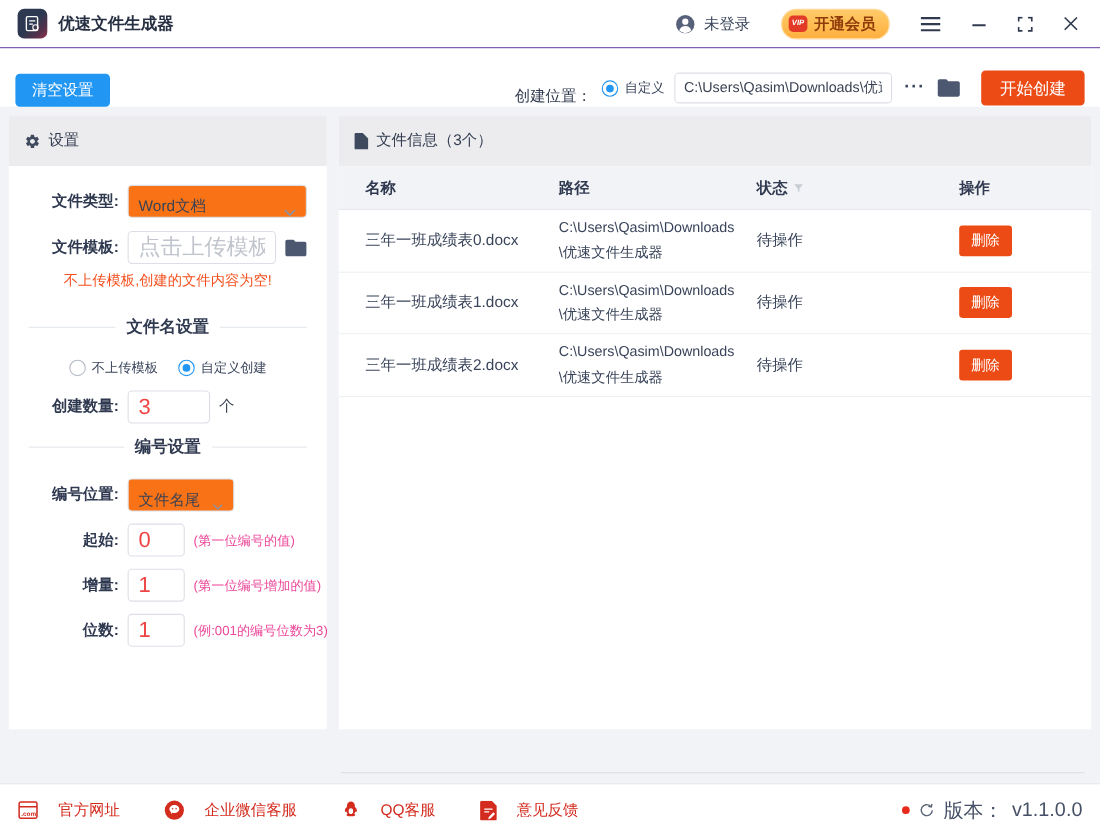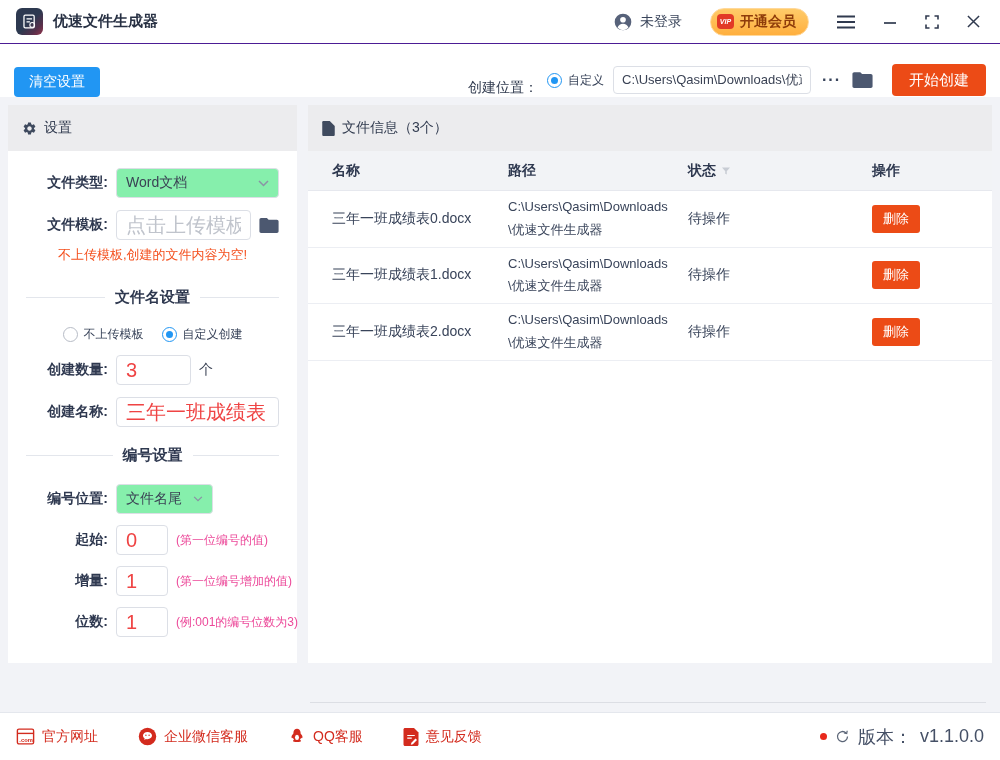--- a/index.html
+++ b/index.html
@@ -51,22 +51,22 @@
   .panel-head { height:46px; background:#ececee; display:flex; align-items:center; gap:7px; padding:0 14px;
     font-size:14px; color:#323c50; }
 
   
   .form-body { padding:17px 18px 0; }
   .form-row { display:flex; align-items:center; margin-bottom:12px; }
   .form-label { width:82px; flex:none; text-align:right; font-size:14px; font-weight:700; color:#2f3950; margin-right:8px; white-space:nowrap; }
   .inp { height:30px; border:1px solid #dcdfe6; border-radius:4px; padding:0 9px; font-size:20px; color:#ef4444; font-family:inherit; }
   .inp::placeholder { color:#c0c4cc; }
   .grow { flex:1; min-width:0; }
-  .sel { height:30px; border:1px solid #dcdfe6; border-radius:4px; padding:0 9px; display:flex; align-items:center;
-    justify-content:space-between; font-size:14px; color:#3a4254; cursor:pointer; background:#86efac; }
+  .sel { height:30px; border:1px solid #dcdfe6; border-radius:4px; padding:0 9px; display:flex; align-items:flex-end;
+    justify-content:space-between; font-size:14px; color:#3a4254; cursor:pointer; background:#f97316; }
   .warning { text-align:center; font-size:13px; color:#f4501e; margin:6px 0 24px; white-space:nowrap; }
   .divider { display:flex; align-items:center; gap:10px; margin-bottom:19px; }
   .divider i { flex:1; height:1px; background:#e3e6ec; }
   .divider span { font-size:15px; font-weight:700; color:#2f3950; }
   .radio-row { display:flex; justify-content:center; gap:18px; margin-bottom:12px; }
   .unit { margin-left:8px; font-size:14px; color:#3a4254; }
   .hint { margin-left:8px; font-size:12px; color:#ec4899; white-space:nowrap; }
   .w75 { width:75px; } .w52 { width:52px; } .w97 { width:97px; flex:none; }
   .mb6 { margin-bottom:6px; } .mb19 { margin-bottom:19px; } .mb11 { margin-bottom:11px; }
   .mt4 { margin-top:4px; }
@@ -81,21 +81,21 @@
   .td-path { font-size:13px; line-height:1.75; word-break:break-all; width:168px; padding:5px 0; }
   .btn-del { border:none; border-radius:3px; background:#ec4b16; color:#fff; font-size:13px; padding:5px 11px;
     cursor:pointer; font-family:inherit; }
 
   .bottom-line { position:absolute; left:310px; top:702px; width:676px; height:1px; background:#dcdee4; }
 
   
   .footer { position:absolute; left:0; right:0; bottom:0; height:48px; background:#fff; border-top:1px solid #e4e7ed;
     display:flex; align-items:center; justify-content:space-between; padding:0 16px; }
   .f-left { display:flex; align-items:center; gap:40px; }
-  .f-item { display:flex; align-items:center; gap:7px; color:#d32b1e; font-size:14px; cursor:pointer; }
+  .f-item { display:flex; align-items:center; gap:18px; color:#d32b1e; font-size:14px; cursor:pointer; }
   .f-right { display:flex; align-items:center; gap:8px; font-size:18px; color:#455066; }
   .red-dot { width:7px; height:7px; border-radius:50%; background:#e8291c; }
 </style>
 </head>
 <body>
 
 <div class="app">
 
   <div class="titlebar">
     <div class="tb-left">
@@ -203,24 +203,20 @@
         <span class="radio-wrap">
           <i class="rdo on"></i>
           <b>自定义创建</b>
         </span>
       </div>
       <div class="form-row">
         <span class="form-label">创建数量:</span>
         <input class="inp w75" value="3" style="">
         <span class="unit">个</span>
       </div>
-      <div class="form-row mb19">
-        <span class="form-label">创建名称:</span>
-        <input class="inp grow" value="三年一班成绩表" style="">
-      </div>
       <div class="divider mt4">
         <i></i>
           <span>编号设置</span>
           <i></i>
       </div>
       <div class="form-row mb11">
         <span class="form-label">编号位置:</span>
         <div class="sel w97">
           <span>文件名尾</span>
           <svg width="10" height="6" viewBox="0 0 11 7" fill="none">

